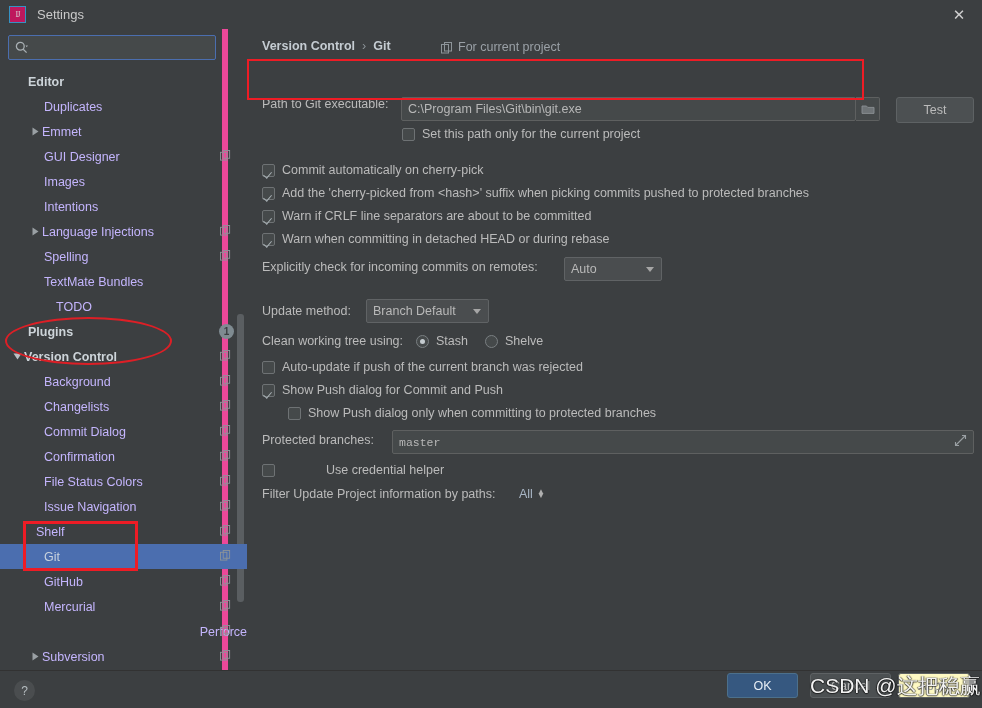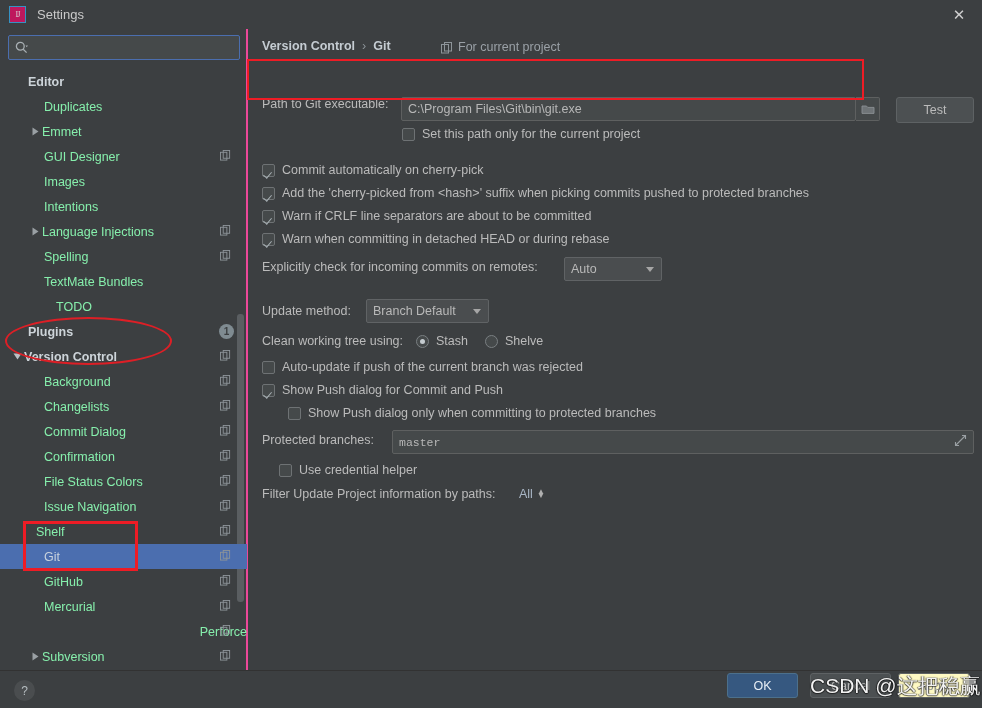--- a/index.html
+++ b/index.html
@@ -29,23 +29,23 @@
   }
   #title-text { margin-left:11px; font-size:13px; color:#c9c9c9; }
   #close-btn {
     position:absolute; right:0; top:0; width:46px; height:29px;
     display:flex; align-items:center; justify-content:center;
     color:#cfcfcf; font-size:15px; font-weight:300; cursor:pointer;
   }
 
   
   #sidebar {
-    position:absolute; left:0; top:29px; width:248px; height:641px;
+    position:absolute; left:0; top:29px; width:228px; height:641px;
     background:#3c3f41;
-    border-right:2px solid #ec4899;
+    border-right:6px solid #ec4899;
     text-decoration:underline;
   }
   #search-wrap { padding:6px 6px 0 8px; }
   #search-box {
     height:25px; background:#45494a;
     border:1.5px solid #4b6eaf; border-radius:2px;
     display:flex; align-items:center; padding:0 6px;
   }
   #search-box svg { flex:0 0 auto; }
   #search-input {
@@ -57,21 +57,21 @@
   .tree-row {
     position:relative; height:25px; display:flex; align-items:center;
     padding-left:14px; white-space:nowrap;
   }
   .tree-row.sel { background:#4b6eaf; }
   .tree-row .arrow {
     width:14px; height:25px; display:flex; align-items:center; justify-content:center;
     margin-left:-2px;
   }
   .tree-row .arrow-spacer { width:14px; }
-  .tree-row .lbl { font-size:12.5px; color:#86efac; }
+  .tree-row .lbl { font-size:12.5px; color:#c4b5fd; }
   .tree-row.top > .lbl { color:#cdd4d9; font-weight:bold; }
   .tree-row.sel .lbl { color:#c9d3de; }
   .tree-row .copy-ico { position:absolute; right:16px; top:6px; }
   .tree-row .badge {
     position:absolute; right:13px; top:5px;
     width:15px; height:15px; border-radius:50%;
     background:#7f8b91; color:#3c3f41; font-size:10px; font-weight:bold;
     display:flex; align-items:center; justify-content:center;
   }
 
@@ -512,21 +512,21 @@
   </div>
   <div class="textfield mono" style="position:absolute; left:143px; top:401px; width:582px;">
     <span>master</span>
   </div>
   <svg style="position:absolute; left:705px; top:405px;" width="13" height="13" viewBox="0 0 13 13">
     <line x1="1.5" y1="11.5" x2="11.5" y2="1.5" stroke="#9aa0a4" stroke-width="1.1"></line>
     <polyline points="8,1.5 11.5,1.5 11.5,5" fill="none" stroke="#9aa0a4" stroke-width="1.1"></polyline>
     <polyline points="5,11.5 1.5,11.5 1.5,8" fill="none" stroke="#9aa0a4" stroke-width="1.1"></polyline>
   </svg>
 
-  <div class="cb-row" style="position:absolute; left:30px; top:434px;">
+  <div class="cb-row" style="position:absolute; left:13px; top:434px;gap:44px;">
     <span class="cb"></span>
     <span class="t">Use credential helper</span>
   </div>
 
   <div class="row" style="left:13px; top:458px;">
     <span class="lab">Filter Update Project information by paths:</span>
   </div>
   <div class="allpick" style="position:absolute; left:270px; top:458px;">
     <span>All</span>
     <span class="ud">

